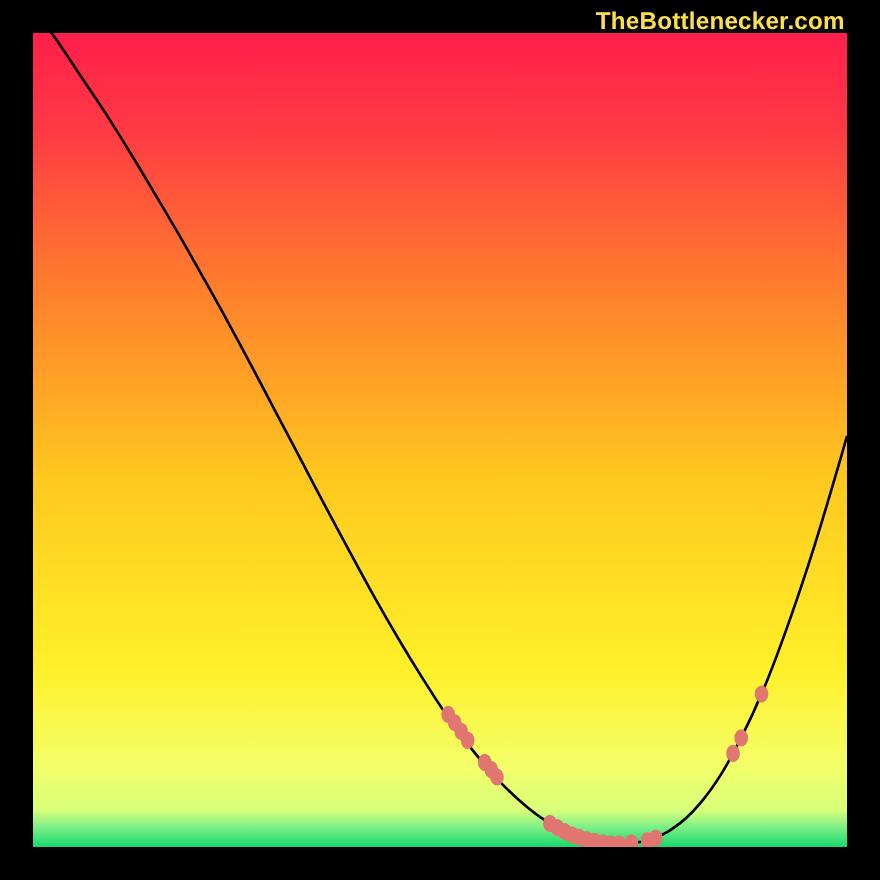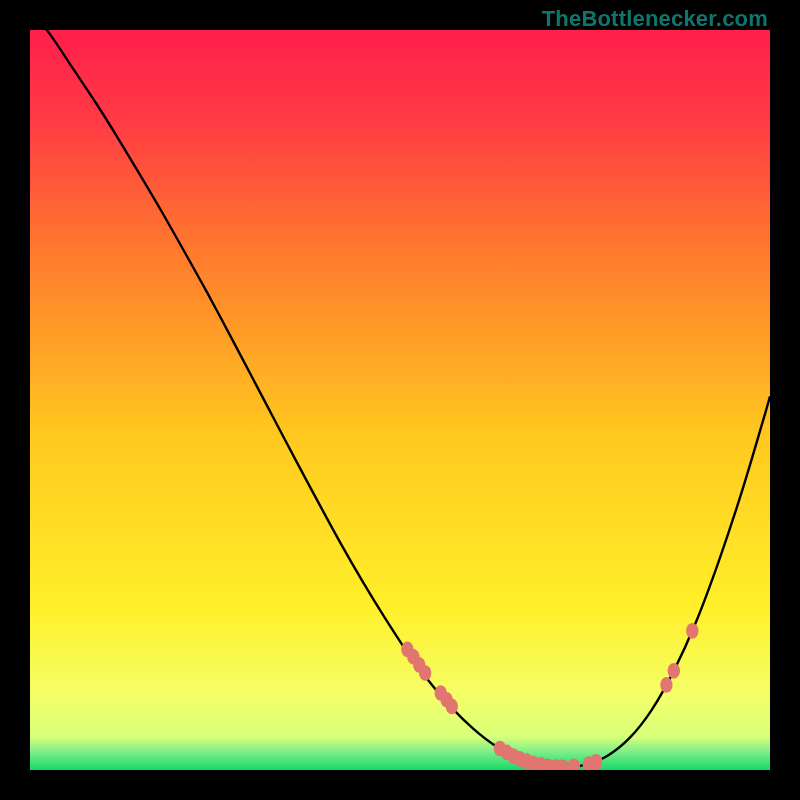--- a/index.html
+++ b/index.html
@@ -23,21 +23,21 @@
     position: absolute;
     left: 0;
     top: 0;
     width: 740px;
     height: 740px;
   }
   .watermark {
     position: absolute;
     top: 6px;
     right: 32px;
-    color: #0f766e;
+    color: #fde047;
     font-size: 22px;
     font-weight: 600;
     letter-spacing: 0.2px;
     user-select: none;
   }
   svg { display: block; }
   .curve {
     fill: none;
     stroke: #000000;
     stroke-width: 2.4;

